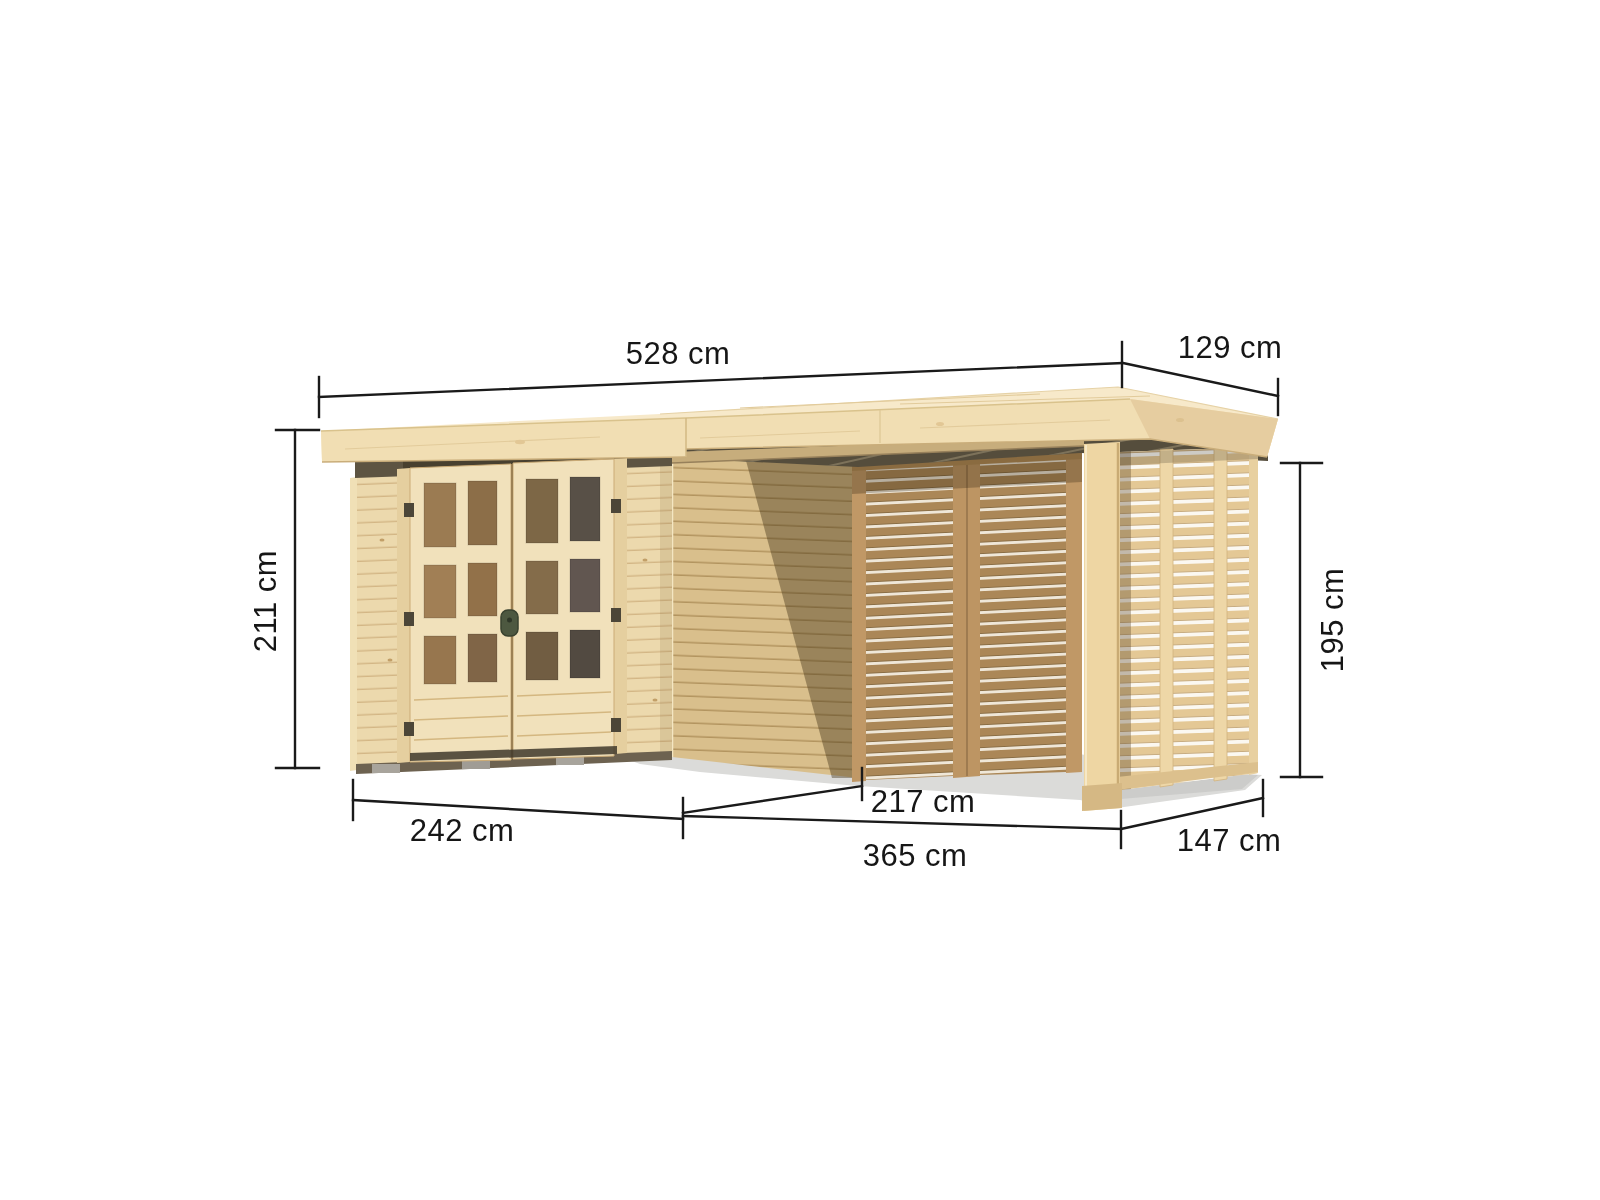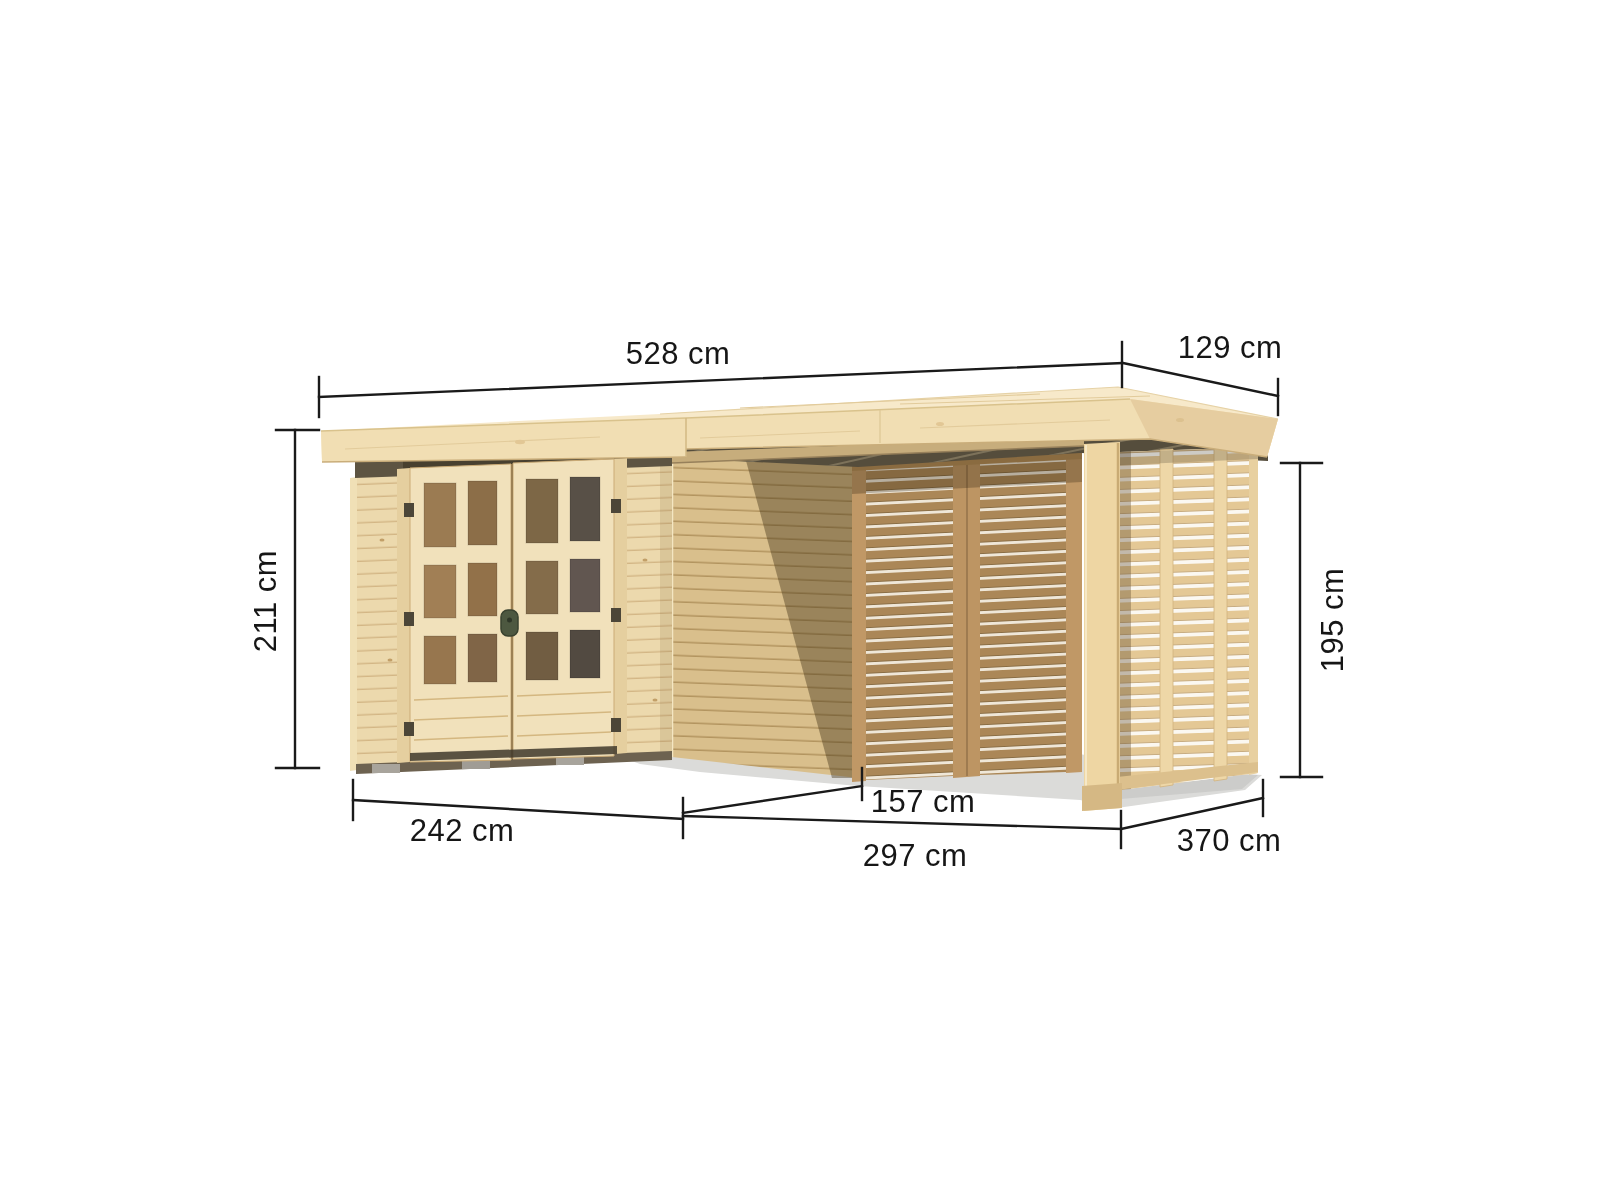--- a/index.html
+++ b/index.html
@@ -196,16 +196,16 @@
     <line x1="1121" y1="829" x2="1263" y2="798"></line>
     <line x1="1263" y1="780" x2="1263" y2="816"></line>
   </g>
 </svg>
 
 <div class="dim-label" style="left:678px;top:354px">528 cm</div>
 <div class="dim-label" style="left:1230px;top:348px">129 cm</div>
 <div class="dim-label vert" style="left:266px;top:601px">211 cm</div>
 <div class="dim-label vert" style="left:1333px;top:620px">195 cm</div>
 <div class="dim-label" style="left:462px;top:831px">242 cm</div>
-<div class="dim-label" style="left:923px;top:802px">157 cm</div>
-<div class="dim-label" style="left:915px;top:856px">297 cm</div>
-<div class="dim-label" style="left:1229px;top:841px">370 cm</div>
+<div class="dim-label" style="left:923px;top:802px">217 cm</div>
+<div class="dim-label" style="left:915px;top:856px">365 cm</div>
+<div class="dim-label" style="left:1229px;top:841px">147 cm</div>
 </div>
 
 </body></html>

